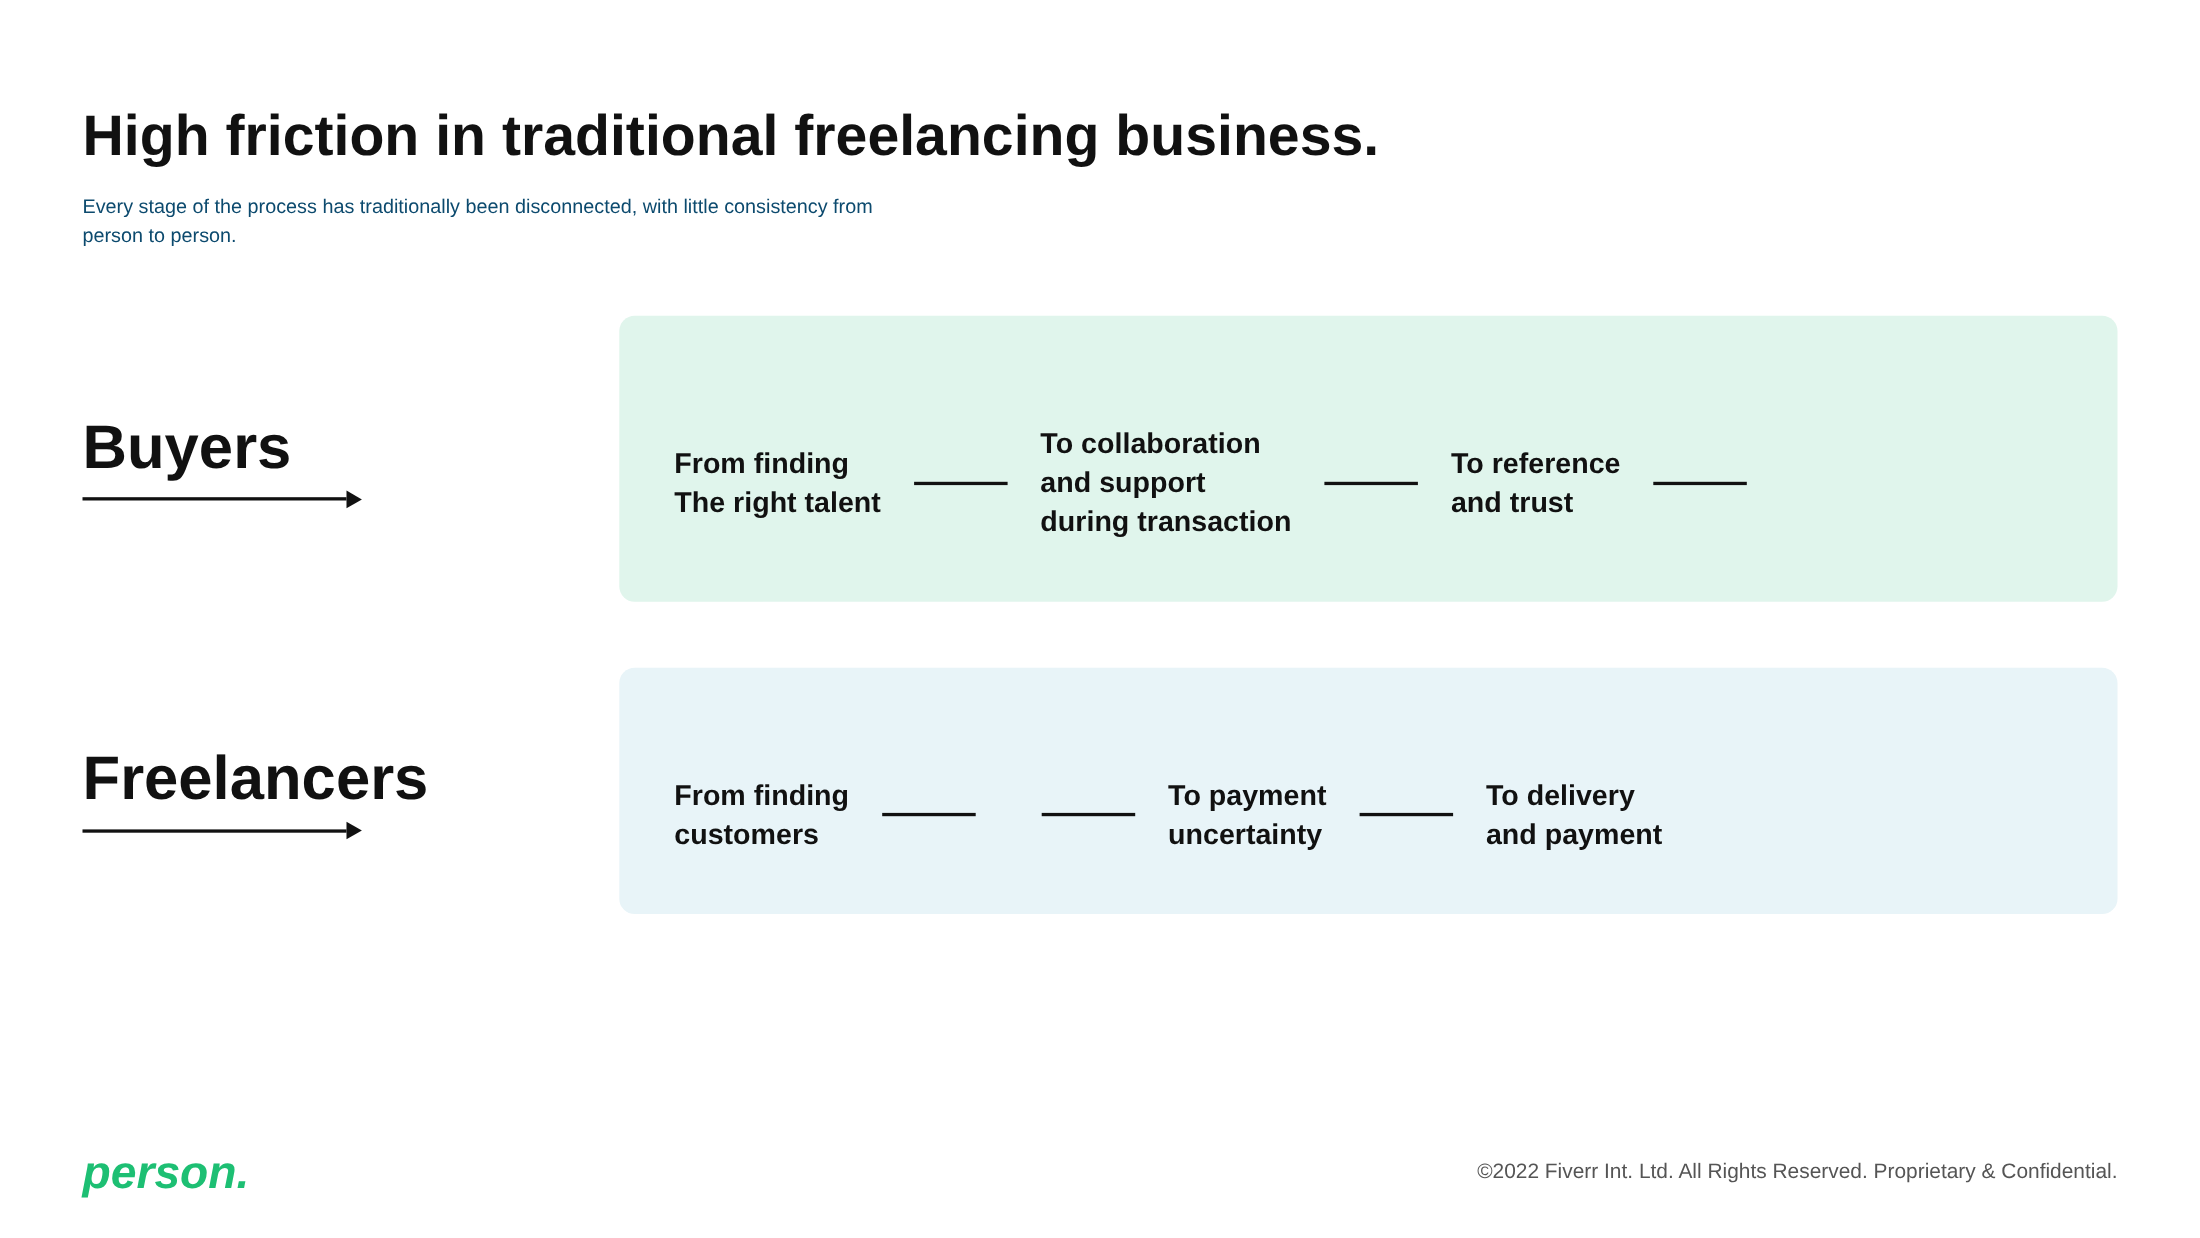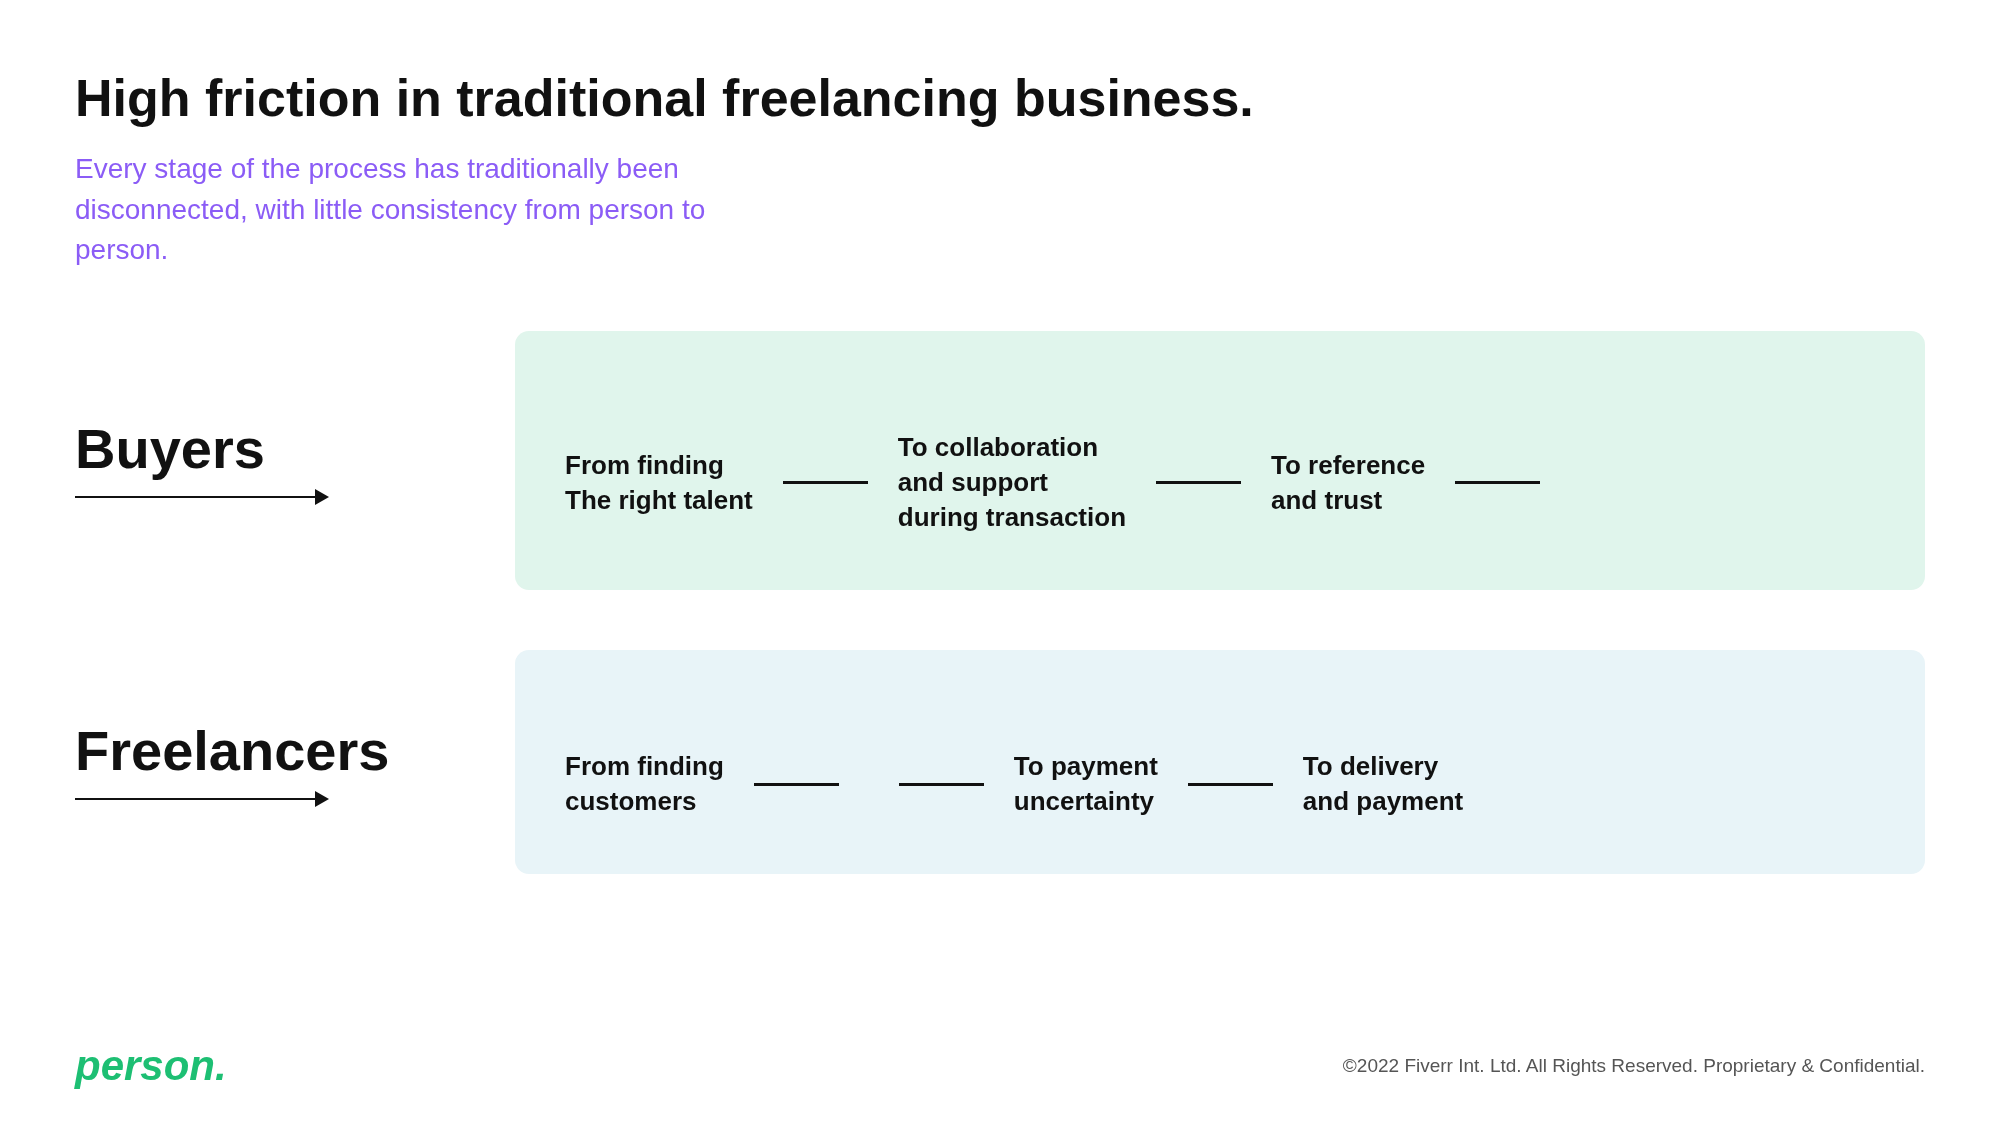--- a/index.html
+++ b/index.html
@@ -11,44 +11,45 @@
     body {
       width: 2000px;
       height: 1125px;
       background: #ffffff;
       font-family: 'Arial', sans-serif;
       overflow: hidden;
       position: relative;
     }
 
     .main-content {
-      padding: 70px 75px 0 75px;
+      padding: 96px 75px 0 75px;
     }
 
     .page-title {
       font-size: 52px;
       font-weight: 900;
       color: #111111;
       line-height: 1.1;
       margin-bottom: 22px;
     }
 
     .page-subtitle {
-      font-size: 28px;
+      font-size: 18px;
       font-weight: 400;
-      color: #8b5cf6;
+      color: #0c4a6e;
       line-height: 1.45;
       max-width: 720px;
       margin-bottom: 60px;
     }
 
     .section-row {
       display: flex;
       align-items: center;
       margin-bottom: 50px;
+      gap: 48px;
     }
 
     .section-label-area {
       width: 440px;
       flex-shrink: 0;
     }
 
     .section-label {
       font-size: 56px;
       font-weight: 900;

